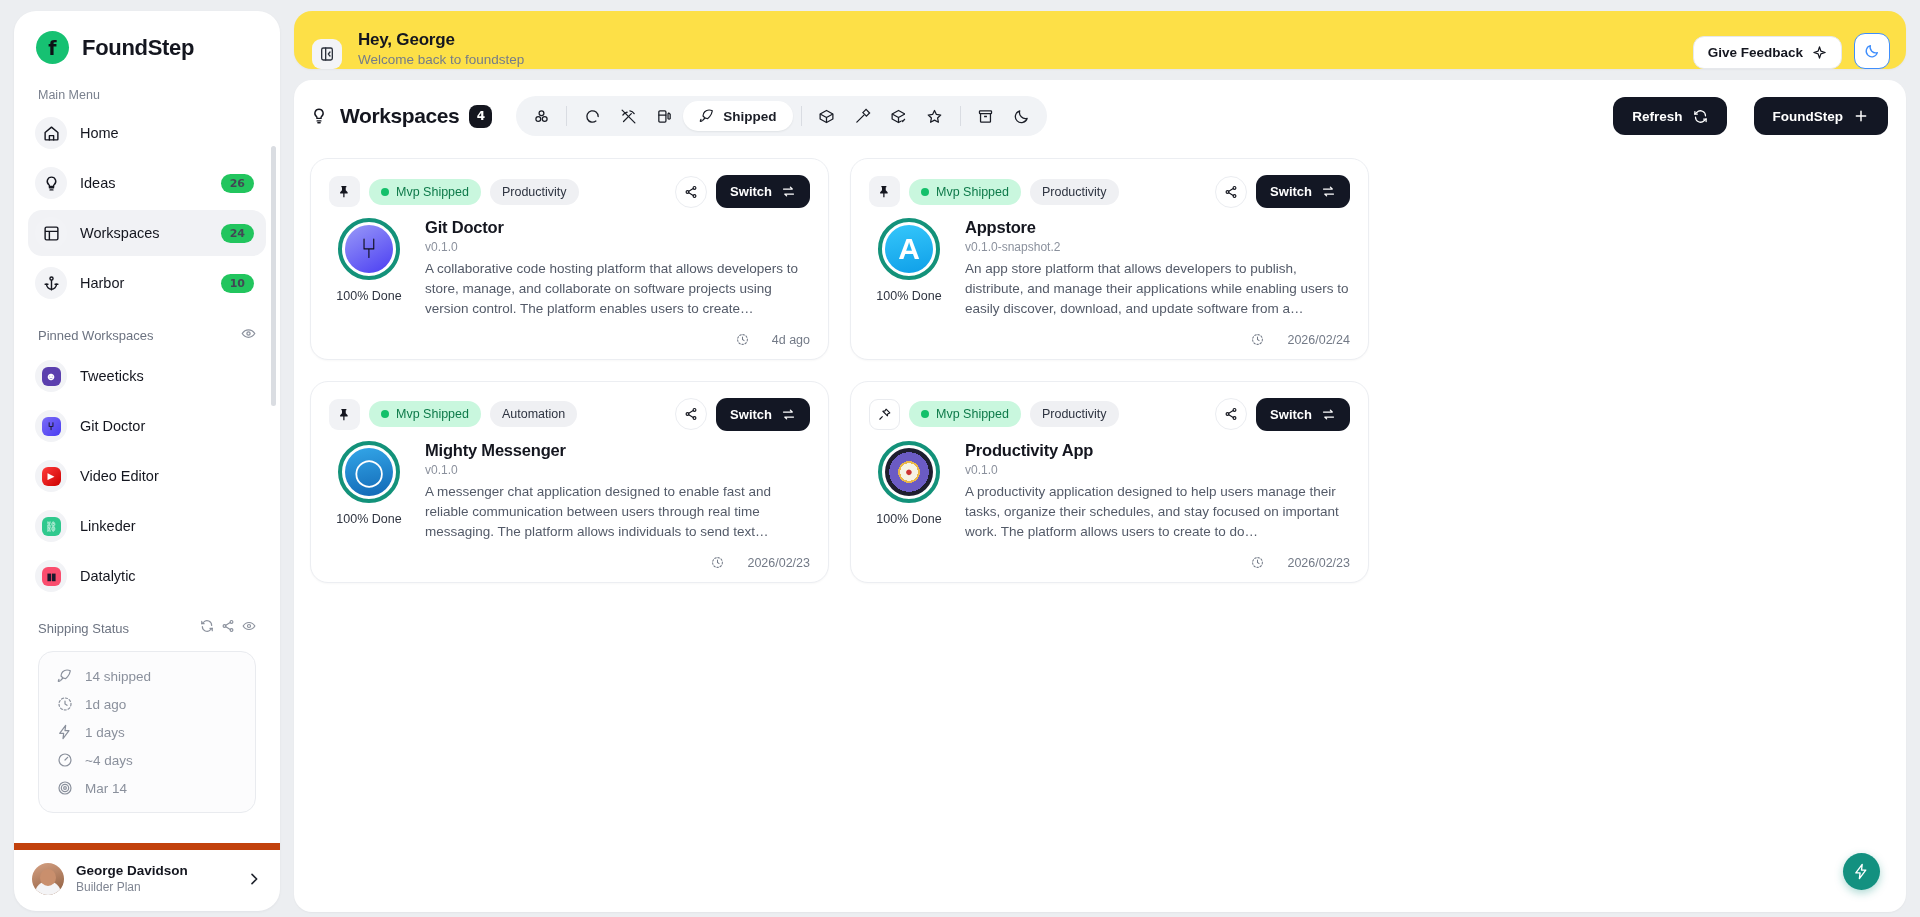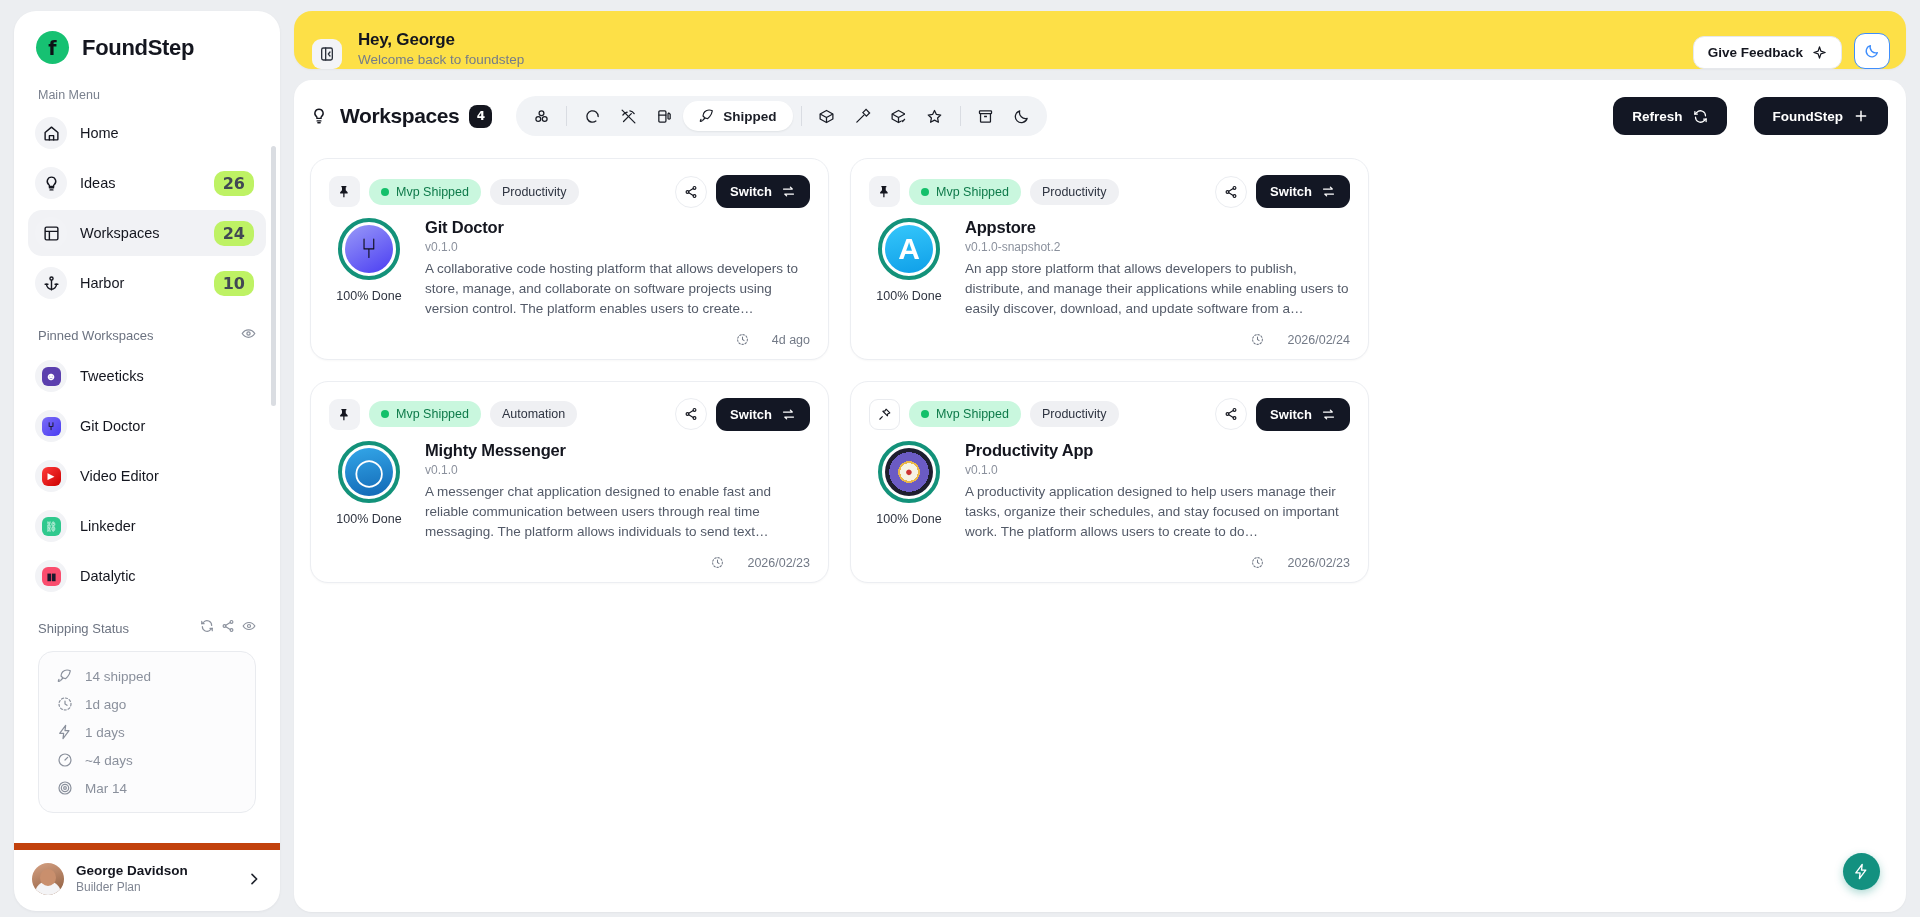--- a/index.html
+++ b/index.html
@@ -45,21 +45,21 @@
     cursor: pointer;
   }
   .nav-item.active { background: #f1f2f5; }
   .nav-ico {
     width: 32px; height: 32px; border-radius: 50%; background: #f2f3f6;
     display: flex; align-items: center; justify-content: center; flex: 0 0 32px;
     color: #14161f;
   }
   .nav-label { font-size: 14.5px; flex: 1; color: #14161f; }
   .nav-badge {
-    background: #bef264; color: #424854; font-size: 16px; font-weight: bold;
+    background: #22c55e; color: #424854; font-size: 11px; font-weight: bold;
     border-radius: 10px; padding: 3px 9px; font-family: "DejaVu Sans", sans-serif;
   }
 
   .pin-ico {
     width: 32px; height: 32px; border-radius: 50%; background: #f2f3f6;
     display: flex; align-items: center; justify-content: center; flex: 0 0 32px;
   }
   .pin-tile { width: 19px; height: 19px; border-radius: 6px; display:flex; align-items:center; justify-content:center; }
 
   .status-box {

